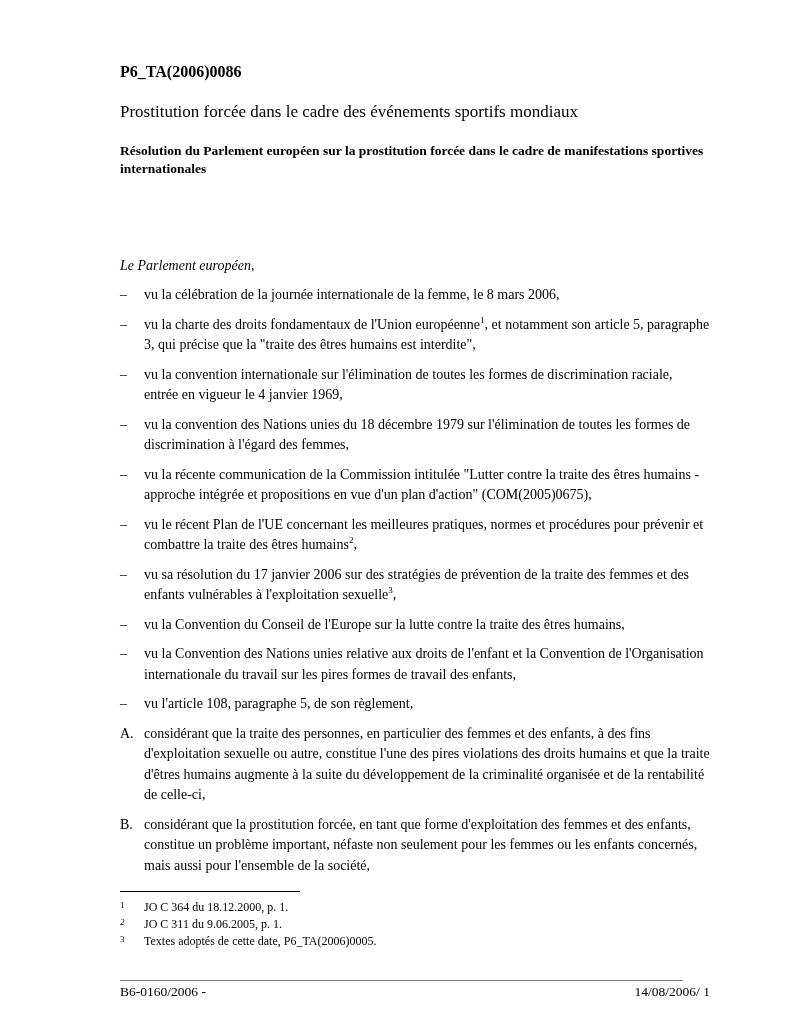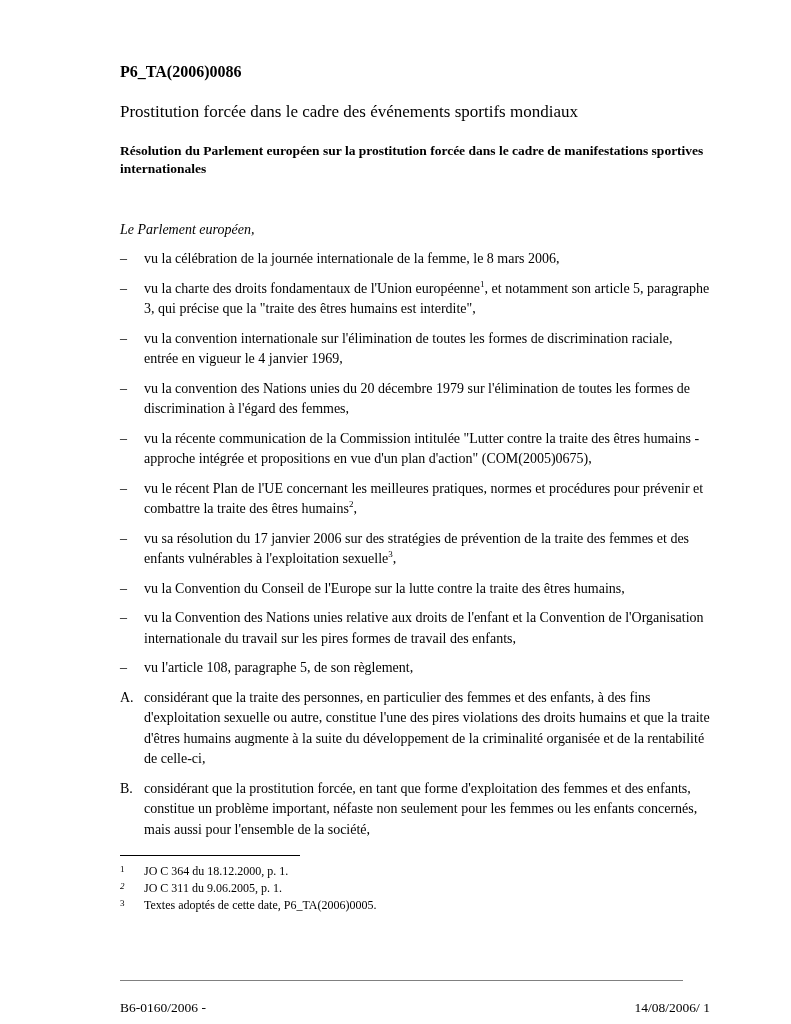--- a/index.html
+++ b/index.html
@@ -34,21 +34,21 @@
   }
   .doc-subtitle {
     font-size: 13.5px;
     font-weight: bold;
     line-height: 18px;
     margin-top: 20px;
   }
   .intro {
     font-size: 14px;
     font-style: italic;
-    margin-top: 42px;
+    margin-top: 78px;
     line-height: 20px;
   }
   .list .item {
     display: flex;
     font-size: 14px;
     line-height: 20.5px;
     margin-top: 9px;
   }
   .list .marker {
     width: 24px;
@@ -93,21 +93,21 @@
   .footer-rule {
     width: 563px;
     height: 0;
     border-top: 1.5px solid #808080;
   }
   .footer-row {
     display: flex;
     justify-content: space-between;
     font-size: 13.5px;
     line-height: 18px;
-    margin-top: 18px;
+    margin-top: 2px;
   }
 </style>
 </head>
 <body>
 
 <div class="page">
   <div class="content">
     <p class="doc-number">P6_TA(2006)0086</p>
     <h1 class="doc-title">Prostitution forcée dans le cadre des événements sportifs mondiaux</h1>
     <h2 class="doc-subtitle">Résolution du Parlement européen sur la prostitution forcée dans le cadre de manifestations sportives internationales</h2>
@@ -121,21 +121,21 @@
         <div class="item">
           <span class="marker">–</span>
           <span class="text">vu la charte des droits fondamentaux de l'Union européenne<sup class="fnref">1</sup>, et notamment son article 5, paragraphe 3, qui précise que la "traite des êtres humains est interdite",</span>
         </div>
         <div class="item">
           <span class="marker">–</span>
           <span class="text">vu la convention internationale sur l'élimination de toutes les formes de discrimination raciale, entrée en vigueur le 4 janvier 1969,</span>
         </div>
         <div class="item">
           <span class="marker">–</span>
-          <span class="text">vu la convention des Nations unies du 20 décembre 1979 sur l'élimination de toutes les formes de discrimination à l'égard des femmes,</span>
+          <span class="text">vu la convention des Nations unies du 18 décembre 1979 sur l'élimination de toutes les formes de discrimination à l'égard des femmes,</span>
         </div>
         <div class="item">
           <span class="marker">–</span>
           <span class="text">vu la récente communication de la Commission intitulée "Lutter contre la traite des êtres humains - approche intégrée et propositions en vue d'un plan d'action" (COM(2005)0675),</span>
         </div>
         <div class="item">
           <span class="marker">–</span>
           <span class="text">vu le récent Plan de l'UE concernant les meilleures pratiques, normes et procédures pour prévenir et combattre la traite des êtres humains<sup class="fnref">2</sup>,</span>
         </div>
         <div class="item">

